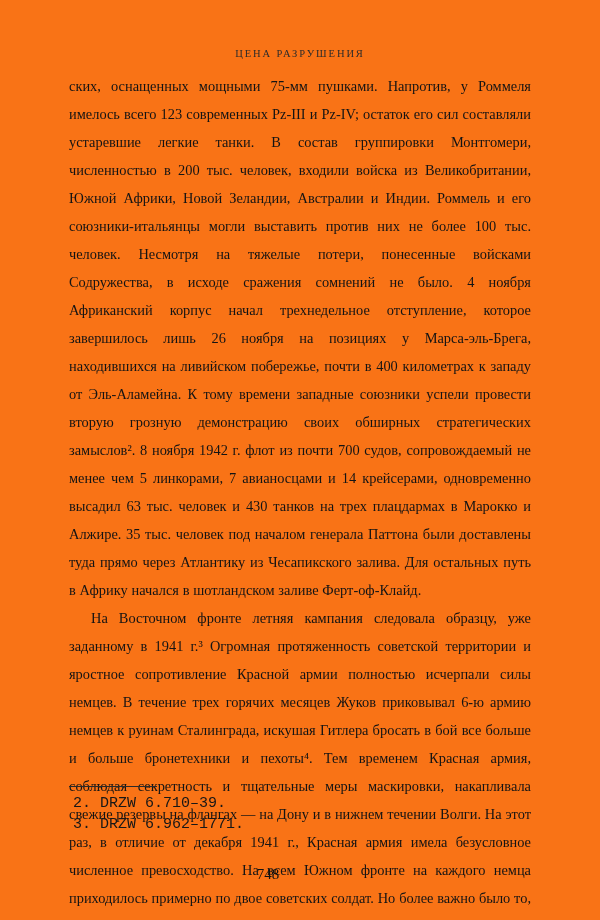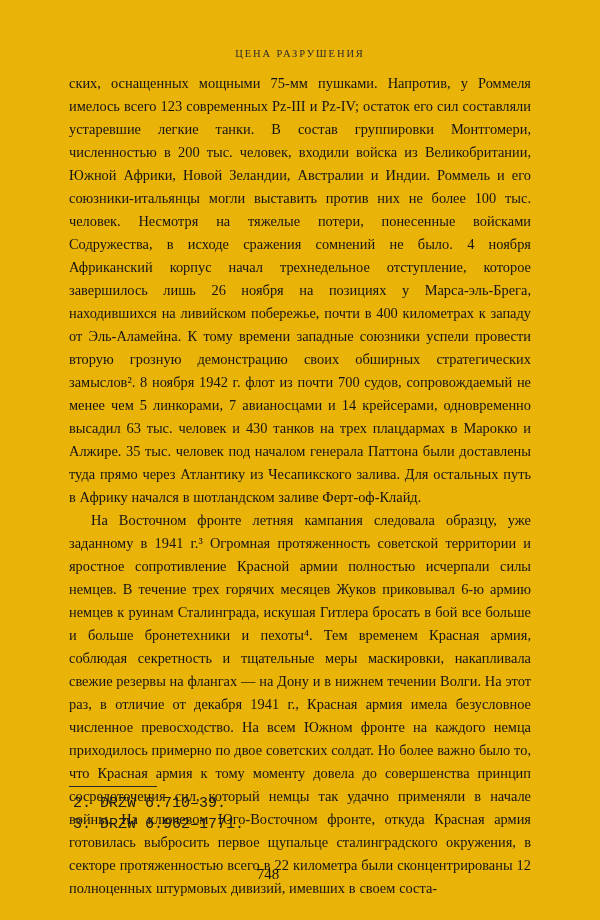--- a/index.html
+++ b/index.html
@@ -11,21 +11,21 @@
     width: 600px;
     height: 920px;
     font-family: "Liberation Serif", serif;
     color: #1a1a1a;
     overflow: hidden;
   }
   .page {
     position: relative;
     width: 600px;
     height: 920px;
-    background: #eab308;
+    background: #f97316;
   }
   .running-head {
     position: absolute;
     top: 48px;
     left: 0;
     width: 600px;
     text-align: center;
     font-size: 10.5px;
     letter-spacing: 1.9px;
     font-family: "Liberation Serif", serif;
@@ -33,21 +33,21 @@
   }
   .body-col {
     position: absolute;
     top: 72px;
     left: 69px;
     width: 462px;
   }
   .para {
     margin: 0;
     font-size: 14.4px;
-    line-height: 23px;
+    line-height: 28px;
     text-align: justify;
     text-align-last: left;
     color: #141414;
     hyphens: none;
     word-spacing: 0.2px;
   }
   .para + .para {
     text-indent: 22px;
   }
   .notes {

